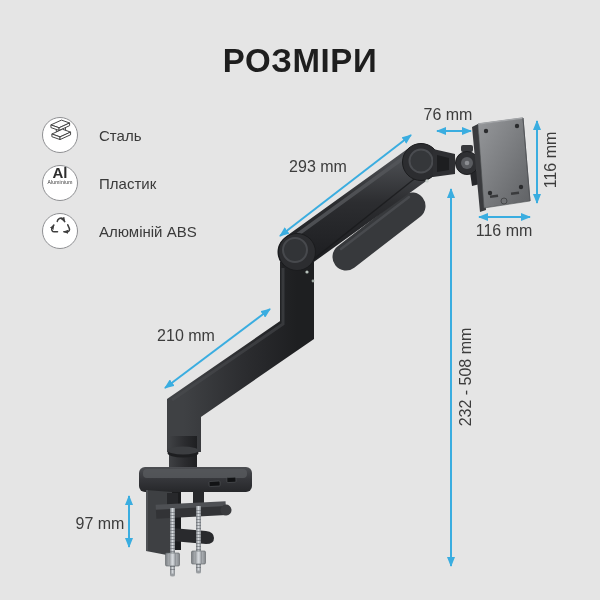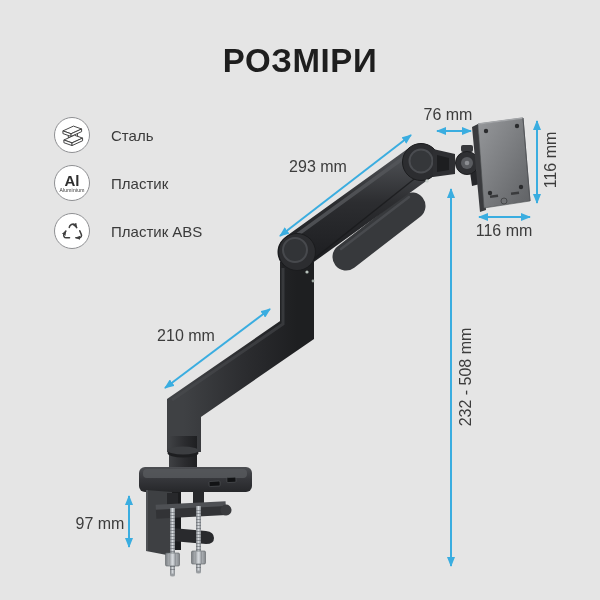--- a/index.html
+++ b/index.html
@@ -4,25 +4,25 @@
 <style>
   html,body{margin:0;padding:0;background:#fff;}
   .stage{
     position:relative;width:600px;height:600px;background:#e5e5e5;
     font-family:"Liberation Sans",sans-serif;overflow:hidden;
   }
   .page-title{
     position:absolute;top:42px;left:0;right:0;text-align:center;
     font-size:33px;font-weight:700;letter-spacing:.6px;color:#1e1e1e;
   }
-  .materials{position:absolute;left:54px;top:117px;}
+  .materials{position:absolute;left:42px;top:117px;}
   .mat-row{display:flex;align-items:center;height:36px;margin-bottom:12px;}
   .mat-circle{
     width:36px;height:36px;box-sizing:border-box;border:1.3px solid #8f9093;
-    border-radius:50%;display:flex;flex-direction:column;align-items:center;justify-content:center;
+    border-radius:50%;display:flex;flex-direction:column;align-items:center;justify-content:flex-start;
     background:#fff;flex:0 0 36px;
   }
   .mat-label{margin-left:21px;font-size:15px;color:#3a3a3a;white-space:nowrap;}
   .al-sym{font-size:15px;font-weight:700;color:#2e2e2e;line-height:13px;}
   .al-cap{font-size:5px;color:#2e2e2e;letter-spacing:.2px;line-height:6px;}
   .arm-svg{position:absolute;left:0;top:0;}
   .dim-text{fill:#3c3c3c;font-size:16px;font-family:"Liberation Sans",sans-serif;}
 </style>
 </head>
 <body>
@@ -65,21 +65,21 @@
               <path d="M0,0L5.5,2.2L0,4.4Z" fill="#3f3f3f"></path>
             </marker>
           </defs>
           <g fill="none" stroke="#3f3f3f" stroke-width="1.6" stroke-linecap="round">
             <path d="M8.6,7.8 A4,4 0 0 1 14.6,4.9 L16.4,7.9" marker-end="url(#rm)"></path>
             <path d="M19.6,11.3 L21,14.6 A2.6,2.6 0 0 1 18.7,18.6 L15.6,18.6" marker-end="url(#rm)"></path>
             <path d="M8.9,18.6 H5.4 A2.6,2.6 0 0 1 3.2,14.7 L5,11.6" marker-end="url(#rm)"></path>
           </g>
         </svg>
       </div>
-      <div class="mat-label">Пластик ABS</div>
+      <div class="mat-label">Алюміній ABS</div>
     </div>
   </div>
 
   <svg class="arm-svg" width="600" height="600" viewBox="0 0 600 600">
     <defs>
       <linearGradient id="gArm" x1="0" y1="0" x2="0" y2="1">
         <stop offset="0" stop-color="#4a4c50"></stop>
         <stop offset="0.45" stop-color="#2c2d30"></stop>
         <stop offset="1" stop-color="#1f2023"></stop>
       </linearGradient>

